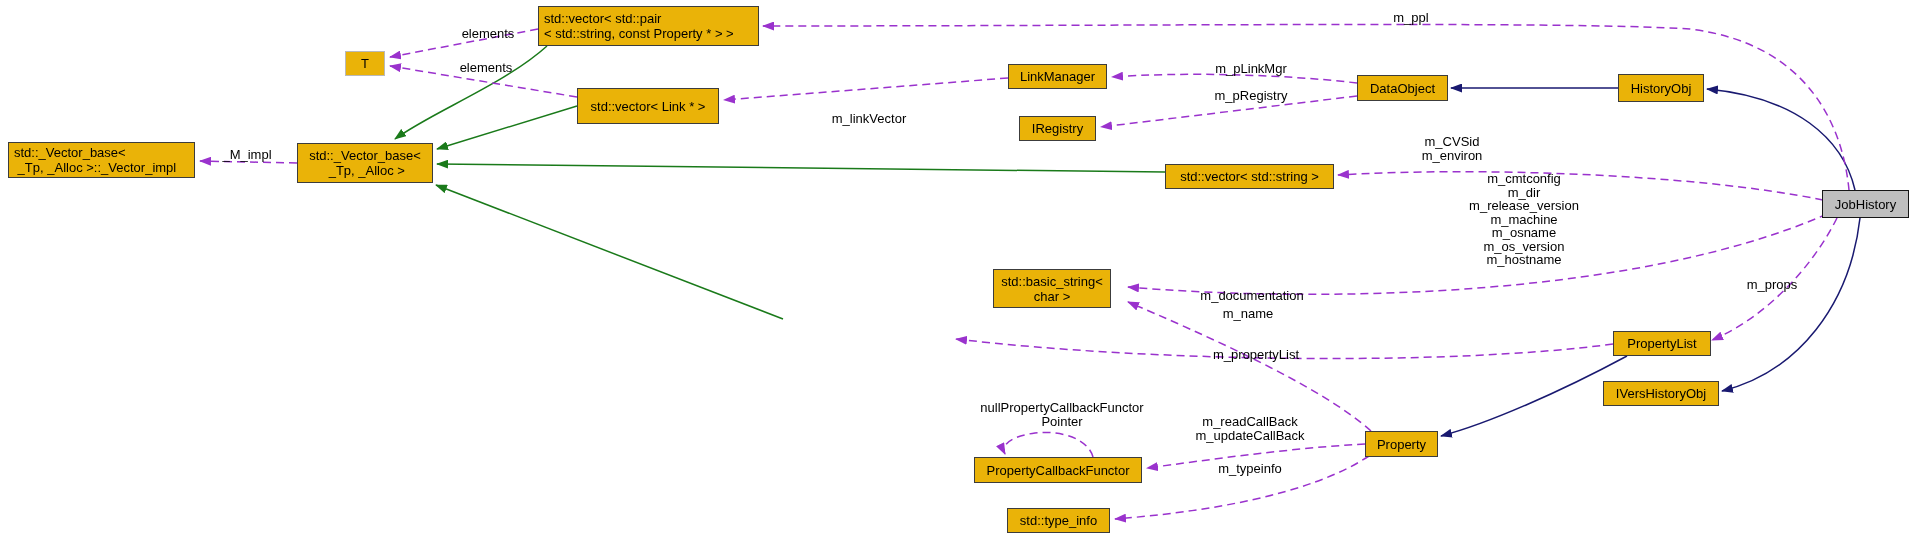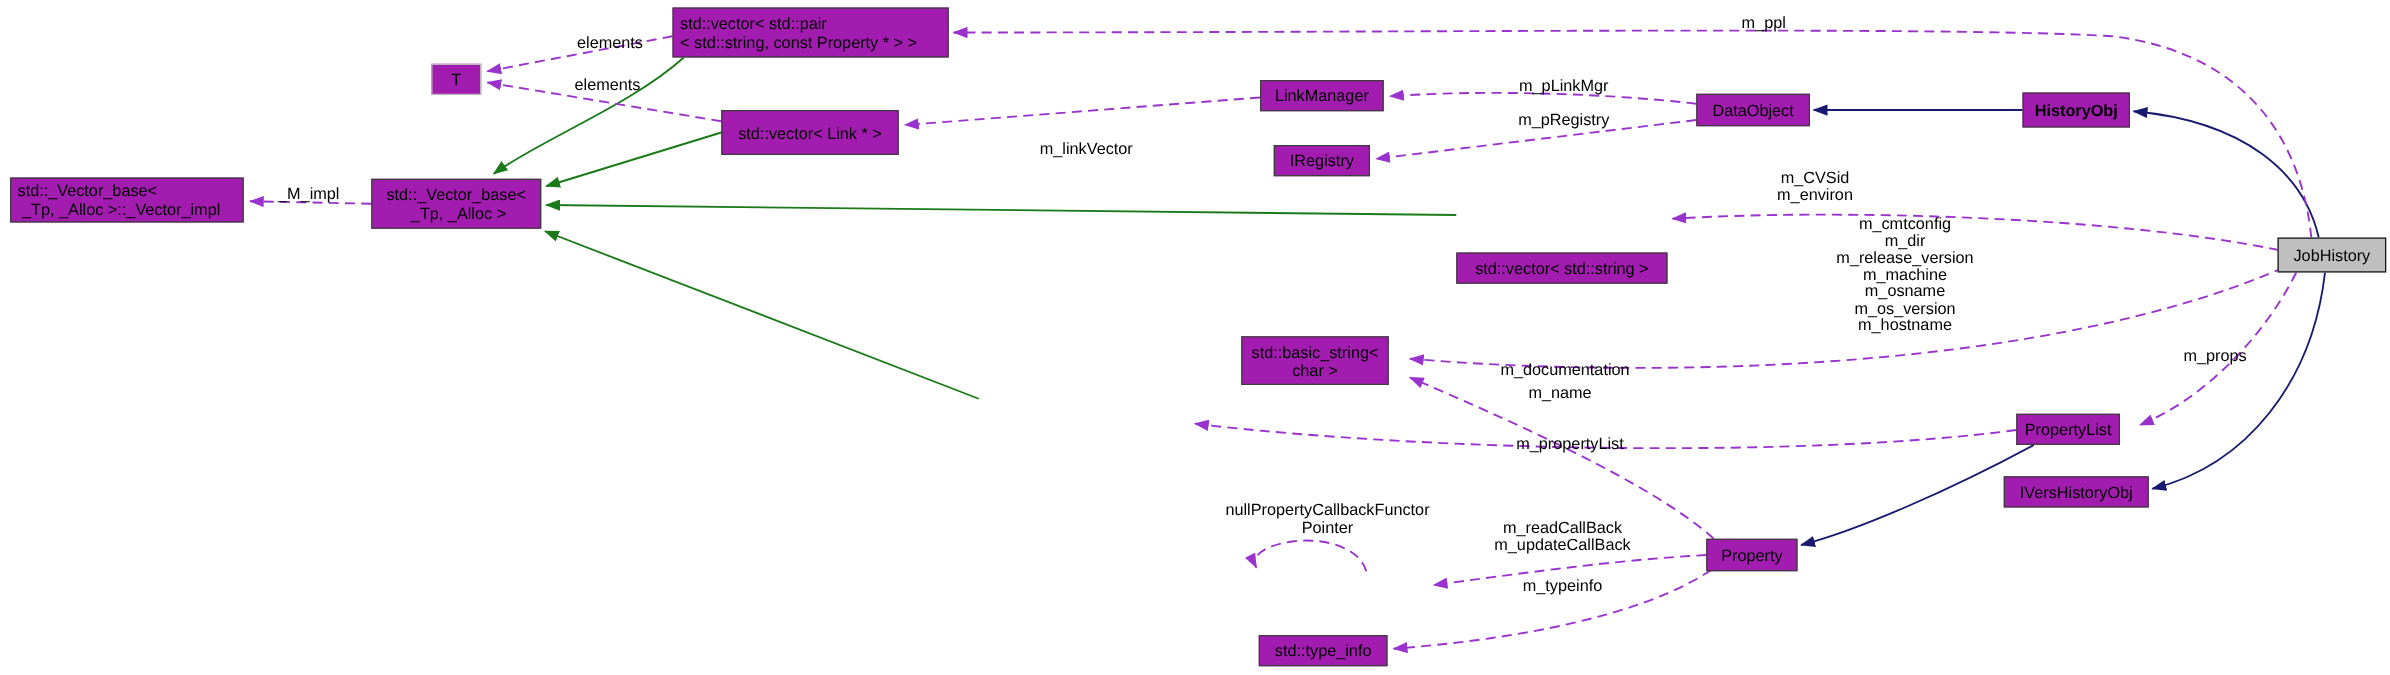--- a/index.html
+++ b/index.html
@@ -3,21 +3,21 @@
 <meta charset="utf-8">
 <style>
   html,body{margin:0;padding:0;background:#fff;}
   #canvas{
     position:relative;width:1912px;height:540px;background:#fff;overflow:hidden;
     font-family:"Liberation Sans",sans-serif;color:#000;
   }
   #edges{position:absolute;left:0;top:0;width:1912px;height:540px;}
   .node{
     position:absolute;box-sizing:border-box;
-    border:1.4px solid var(--node-border,#3c3c3c);background:#a21caf;
+    border:1.4px solid var(--node-border,#3c3c3c);background:#eab308;
     display:flex;align-items:center;justify-content:center;
     font-size:13px;line-height:15px;white-space:pre;text-align:center;
     padding:0 5px;
   }
   .node.left{justify-content:flex-start;text-align:left;}
   .node.template{border-color:#b9b9b9;}
   .node.focus{background:var(--focus-bg,#bfbfbf);border-color:#161616;}
   .elabel{
     position:absolute;transform:translateX(-50%);
     font-size:13px;line-height:13.5px;white-space:pre;text-align:center;
@@ -81,42 +81,43 @@
 &lt; std::string, const Property * &gt; &gt;</div>
 
   <div class="node" style="left:577px;top:88px;width:142px;height:36px;">std::vector&lt; Link * &gt;</div>
 
   <div class="node" style="left:297px;top:143px;width:136px;height:40px;">std::_Vector_base&lt;
  _Tp, _Alloc &gt;</div>
 
   <div class="node left" style="left:8px;top:142px;width:187px;height:36px;">std::_Vector_base&lt;
  _Tp, _Alloc &gt;::_Vector_impl</div>
 
-  <div class="node" style="left:1165px;top:164px;width:169px;height:25px;margin-top:38px;">std::vector&lt; std::string &gt;</div>
+  <div class="node" style="left:1165px;top:164px;width:169px;height:25px;">std::vector&lt; std::string &gt;</div>
 
   <div class="node" style="left:1008px;top:64px;width:99px;height:25px;">LinkManager</div>
 
   <div class="node" style="left:1019px;top:116px;width:77px;height:25px;">IRegistry</div>
 
   <div class="node" style="left:1357px;top:75px;width:91px;height:26px;">DataObject</div>
 
-  <div class="node" style="left:1618px;top:74px;width:86px;height:28px;font-weight:bold;">HistoryObj</div>
+  <div class="node" style="left:1618px;top:74px;width:86px;height:28px;">HistoryObj</div>
 
   <div class="node focus" style="left:1822px;top:190px;width:87px;height:28px;">JobHistory</div>
 
   <div class="node" style="left:993px;top:269px;width:118px;height:39px;">std::basic_string&lt;
 char &gt;</div>
 
 
-  <div class="node" style="left:1613px;top:331px;width:83px;height:25px;">PropertyList</div>
+  <div class="node" style="left:1613px;top:331px;width:98px;height:25px;">PropertyList</div>
 
   <div class="node" style="left:1603px;top:381px;width:116px;height:25px;">IVersHistoryObj</div>
 
   <div class="node" style="left:1365px;top:431px;width:73px;height:26px;">Property</div>
 
+  <div class="node" style="left:974px;top:457px;width:168px;height:26px;">PropertyCallbackFunctor</div>
 
   <div class="node" style="left:1007px;top:508px;width:103px;height:25px;">std::type_info</div>
 
   <div class="elabel" style="left:488px;top:27px;">elements</div>
 
   <div class="elabel" style="left:486px;top:61px;">elements</div>
 
   <div class="elabel" style="left:247px;top:148px;">_M_impl</div>
 
   <div class="elabel" style="left:869px;top:64px;margin-top:48px;">m_linkVector</div>

